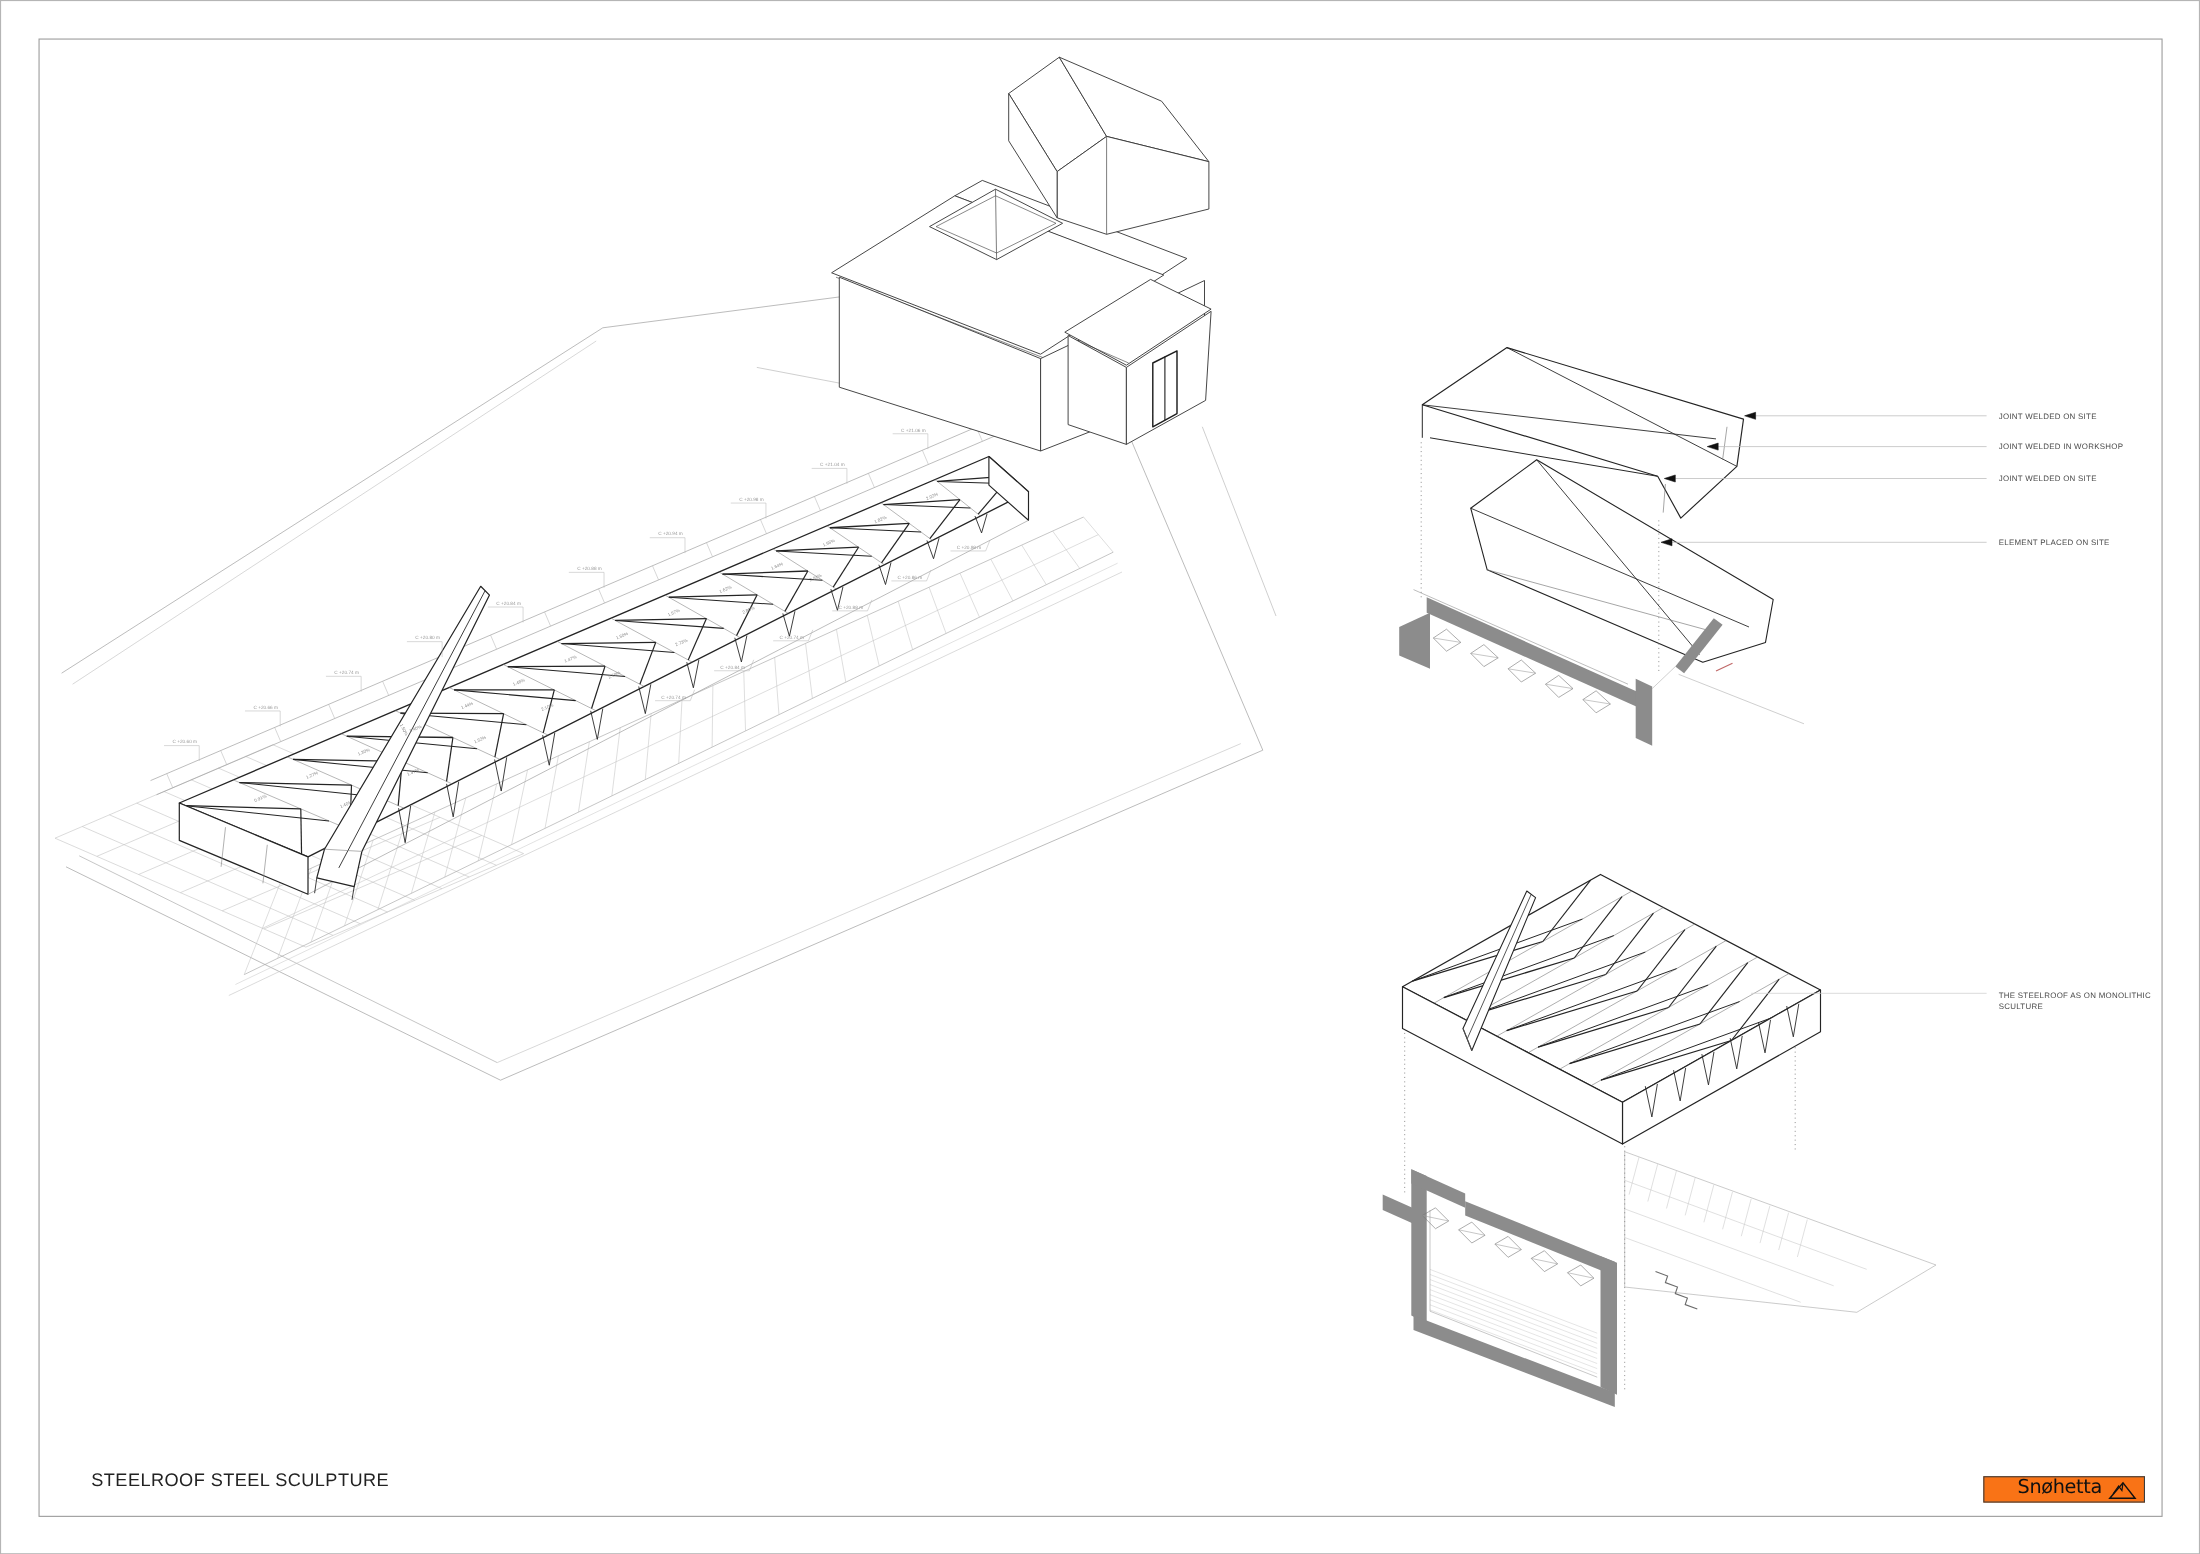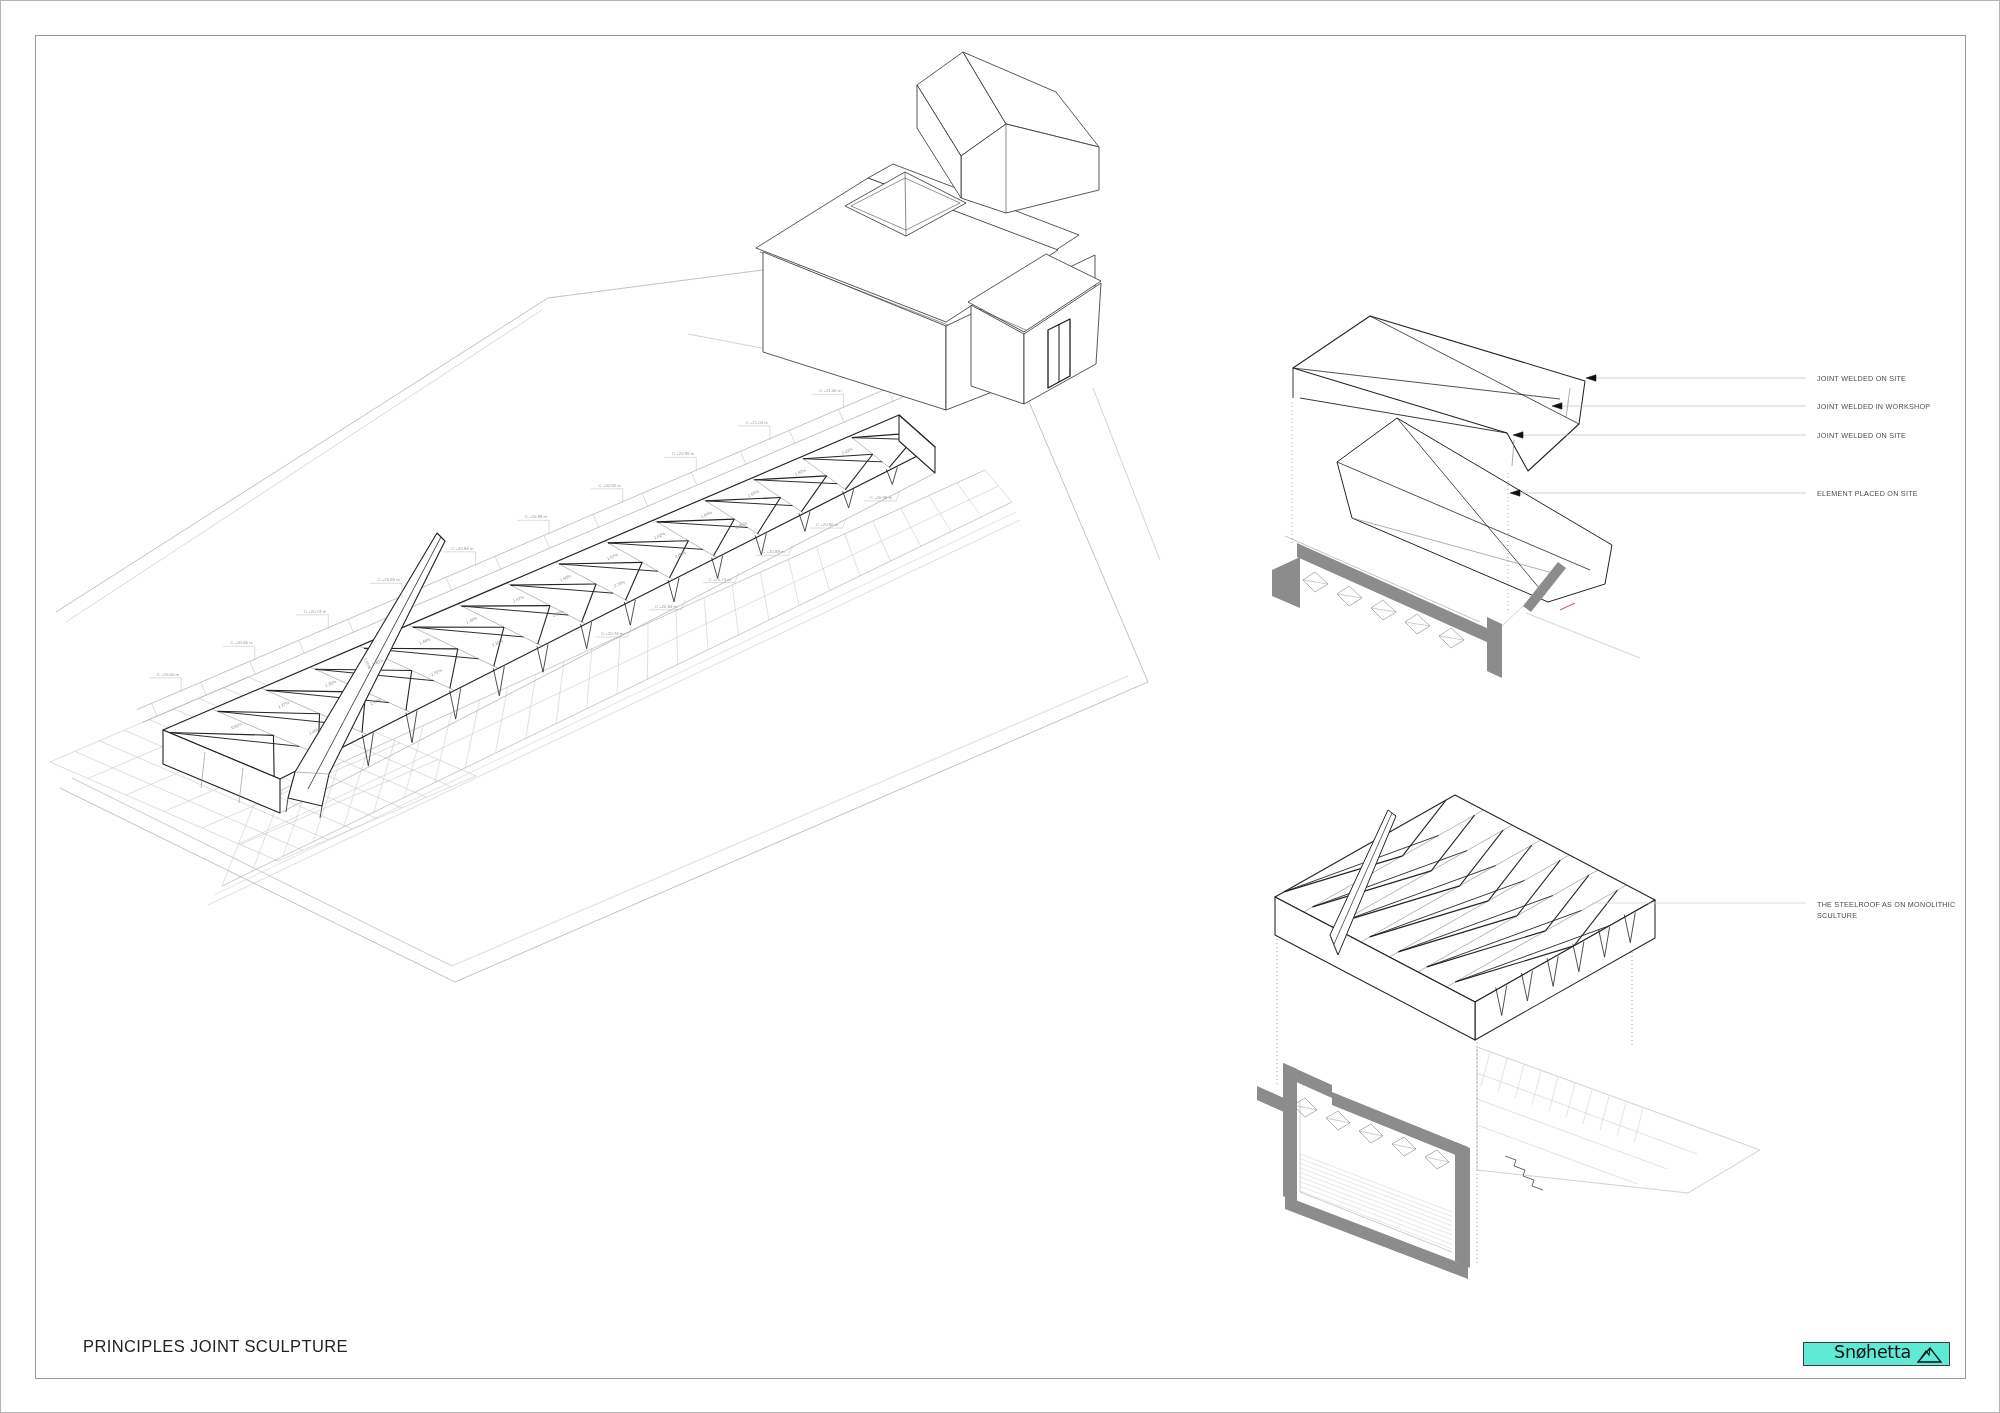--- a/index.html
+++ b/index.html
@@ -6,21 +6,21 @@
   .page{position:relative;width:2000px;height:1413px;background:#ffffff;overflow:hidden;
         font-family:"Liberation Sans",sans-serif;}
   .outer-border{position:absolute;inset:0;border:1px solid #b5b5b5;pointer-events:none;}
   .frame{position:absolute;left:35px;top:35px;width:1929px;height:1342px;
          border:1.5px solid #9b9b9b;pointer-events:none;}
   .drawing-svg{position:absolute;left:0;top:0;width:2000px;height:1413px;}
   .title-block{position:absolute;left:83px;top:1337px;font-size:16.5px;color:#222;
                letter-spacing:.4px;}
   .logo-box{position:absolute;left:1803px;top:1342px;width:147px;height:24px;
             border:1.2px solid #3c3c3c;display:flex;align-items:center;justify-content:center;
-            gap:5px;background:#5eead4;box-sizing:border-box;padding-left:24px;}
+            gap:5px;background:#f97316;box-sizing:border-box;padding-left:24px;}
   .logo-text{font-family:"DejaVu Sans","Liberation Sans",sans-serif;font-size:17.5px;
              color:#111;letter-spacing:-.3px;line-height:1;transform:translateY(-1px);}
   .callout-text{font-size:7.2px;fill:#4a4a4a;letter-spacing:.25px;}
   .micro{font-size:4.3px;fill:#9a9a9a;}
   .slope{font-size:4.1px;fill:#8a8a8a;}
 </style>
 </head>
 <body>
 
 <div class="page">
@@ -444,21 +444,21 @@
       </g>
 
     <text class="callout-text" x="1817" y="380.5">JOINT WELDED ON SITE</text>
     <text class="callout-text" x="1817" y="408.5">JOINT WELDED IN WORKSHOP</text>
     <text class="callout-text" x="1817" y="437.5">JOINT WELDED ON SITE</text>
     <text class="callout-text" x="1817" y="495.5">ELEMENT PLACED ON SITE</text>
     <text class="callout-text" x="1817" y="907">THE STEELROOF AS ON MONOLITHIC</text>
     <text class="callout-text" x="1817" y="917.5">SCULTURE</text>
   </svg>
 
-  <div class="title-block">PRINCIPLES JOINT SCULPTURE</div>
+  <div class="title-block">STEELROOF STEEL SCULPTURE</div>
 
   <div class="logo-box">
     <span class="logo-text">Snøhetta</span>
     <svg width="27" height="17" viewBox="0 0 27 17">
       <polygon points="2,16 14,2 25,16" fill="none" stroke="#111" stroke-width="1.3"></polygon>
       <polyline points="5,12 10,5 13,9 14,2" fill="none" stroke="#111" stroke-width="1.1"></polyline>
     </svg>
   </div>
 </div>
 

